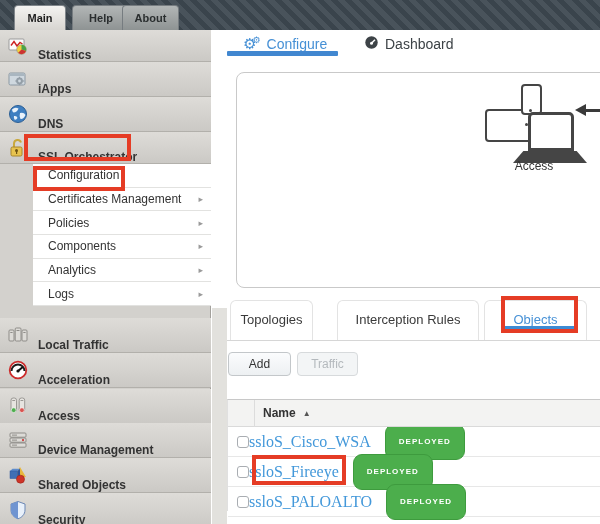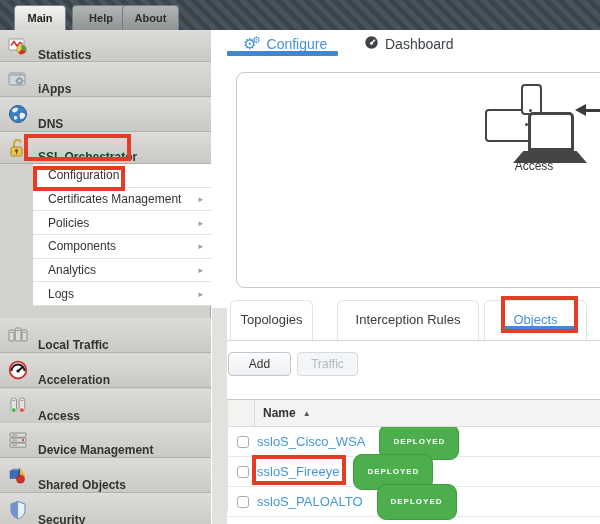--- a/index.html
+++ b/index.html
@@ -97,21 +97,21 @@
   .table { position:absolute; left:0; top:369px; width:373px; height:112px;
     border-top:1px solid #c8c8c8; border-left:1px solid #e0e0e0; }
   .thead { position:relative; height:27px; background:#f3f3f2; border-bottom:1px solid #dadada;
     display:flex; align-items:center; }
   .thead .col-div { position:absolute; left:26px; top:0; width:1px; height:27px; background:#dcdcdc; }
   .thead .hname { margin-left:35px; font-size:12px; font-weight:bold; color:#333; }
   .thead .sort { margin-left:7px; font-size:8px; color:#555; }
   .trow { height:30px; display:flex; align-items:center; border-bottom:1px solid #e7e7e7; background:#fff; }
   .cb { appearance:none; -webkit-appearance:none; width:12px; height:12px; margin-left:9px;
     border:1.5px solid #a9adb2; border-radius:3px; background:#fff; cursor:pointer; }
-  .svc-link { margin-left:8px; font-size:13px; color:#4398da; text-decoration:none; }
+  .svc-link { margin-left:0; font-size:16px; color:#4398da; text-decoration:none;font-family:Liberation Serif, serif; }
   .badge { margin-left:14px; display:inline-block; background:#4cae4c; border:1px solid #3e9b3e;
     color:#fff; font-size:8px; font-weight:bold; letter-spacing:1px; padding:13px 13px;
     border-radius:9px; line-height:1; }
 
   
   .anno { position:absolute; border:4px solid #e53c25; background:transparent; z-index:40; pointer-events:none; }
   .anno-ssl      { left:24px;  top:134px; width:107px; height:27px; }
   .anno-config   { left:33px;  top:166px; width:92px;  height:25px; }
   .anno-services { left:501px; top:296px; width:77px;  height:37px; }
   .anno-fireeye  { left:252px; top:455px; width:94px;  height:30px; }

